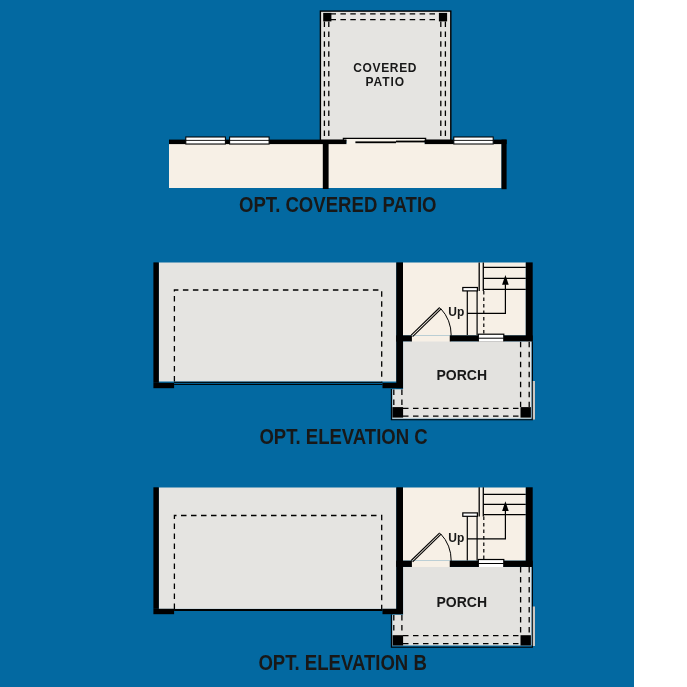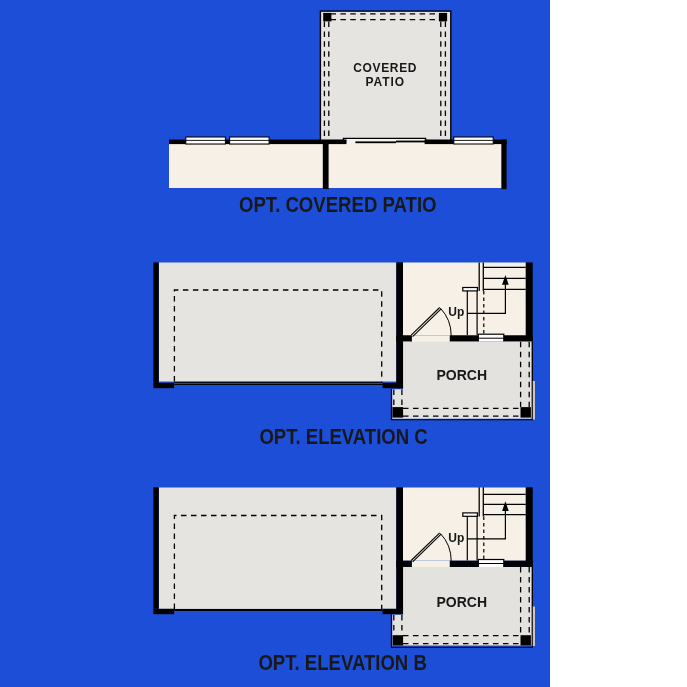--- a/index.html
+++ b/index.html
@@ -1,16 +1,16 @@
 <!DOCTYPE html>
 <html><head>
 <meta charset="utf-8">
 <style>
   html,body{margin:0;padding:0;background:#ffffff;}
-  #page{width:550px;height:687px;position:relative;background:#1d4ed8;overflow:hidden;}
+  #page{width:634px;height:687px;position:relative;background:#0369a1;overflow:hidden;}
   svg{display:block;}
   text{font-family:"Liberation Sans", sans-serif;fill:#181818;-webkit-font-smoothing:antialiased;}
 </style>
 </head>
 <body>
 <div id="page">
 <svg width="687" height="687" viewBox="0 0 687 687" xmlns="http://www.w3.org/2000/svg">
 
 <rect x="169" y="143.5" width="332.5" height="44.5" fill="#f7f0e6"></rect>
 

